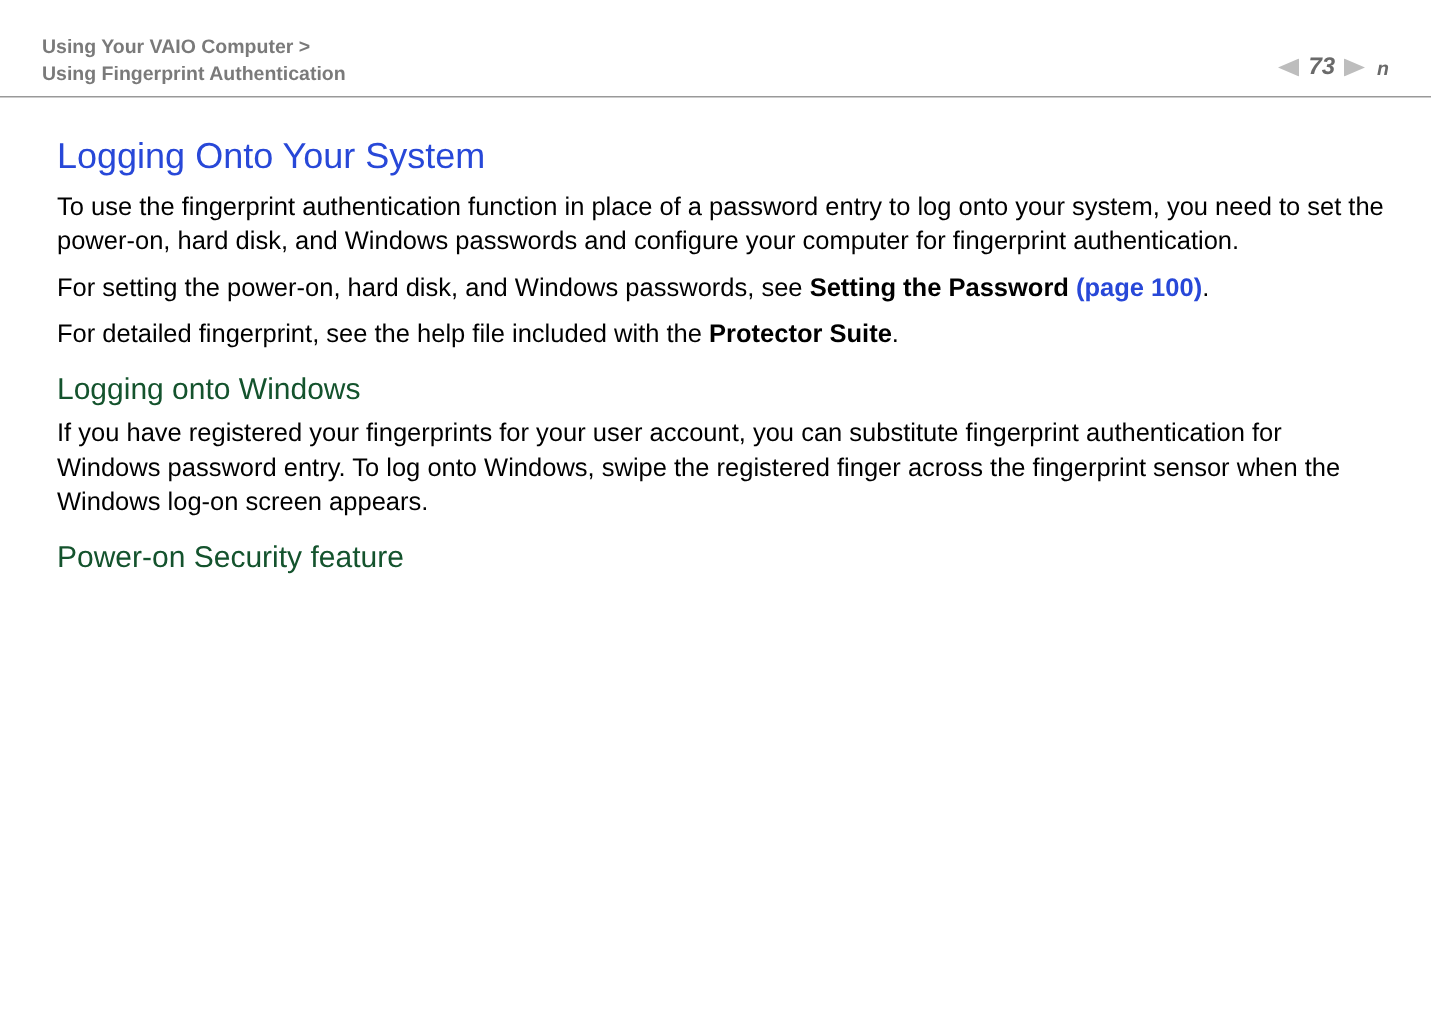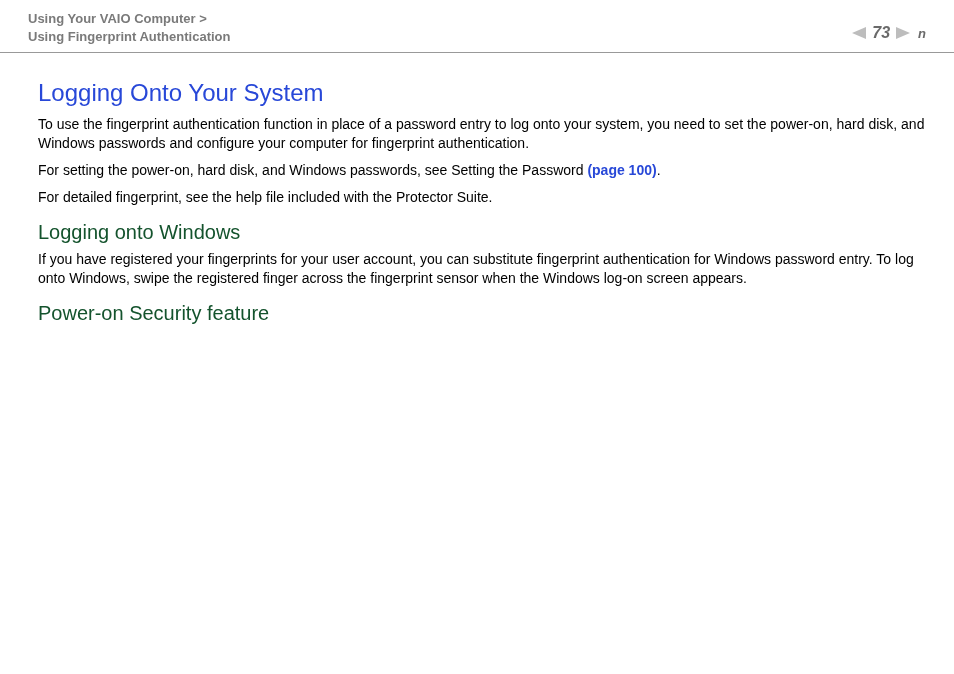--- a/index.html
+++ b/index.html
@@ -8,21 +8,21 @@
     width: 954px;
     height: 674px;
     background: #ffffff;
     color: #000000;
     position: relative;
   }
   .header {
     display: flex;
     justify-content: space-between;
     align-items: flex-start;
-    padding: 10px 28px 6px 28px;
+    padding: 22px 28px 6px 28px;
     border-bottom: 1px solid #999;
   }
   .breadcrumb {
     color: #7a7a7a;
     font-size: 13px;
     font-weight: bold;
     line-height: 1.4;
   }
   .breadcrumb-line2 {
     display: block;
@@ -62,25 +62,25 @@
     margin-bottom: 8px;
   }
   h2.sub-title {
     color: #14532d;
     font-size: 20px;
     font-weight: normal;
     margin-top: 14px;
     margin-bottom: 6px;
   }
   p.body-text {
-    font-size: 14px;
+    font-size: 17px;
     line-height: 1.35;
     margin-bottom: 8px;
   }
-  .bold { font-weight: normal; }
+  .bold { font-weight: bold; }
   .link {
     color: #2848d8;
     font-weight: bold;
     cursor: pointer;
   }
 </style>
 </head>
 <body>
 
 <div class="header">

